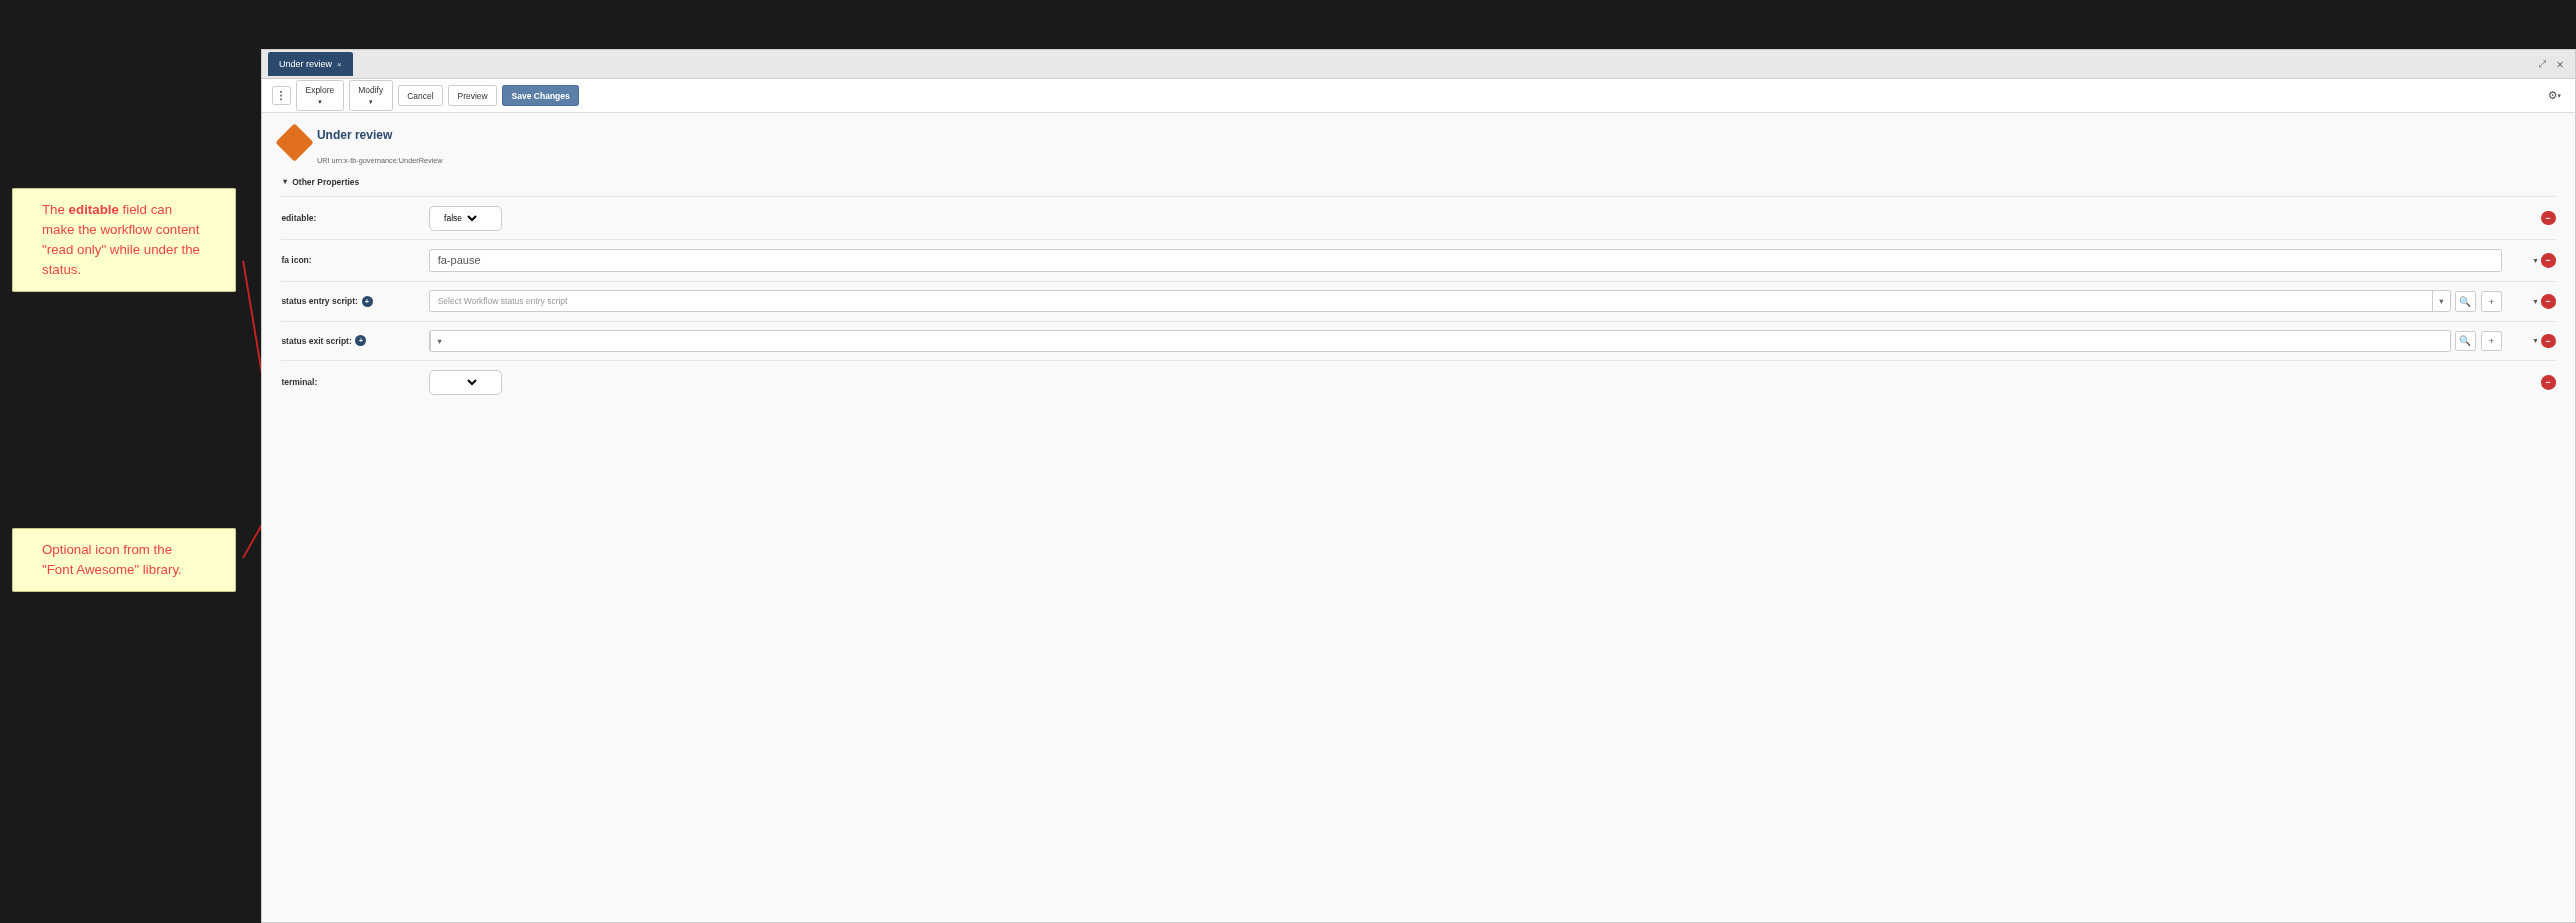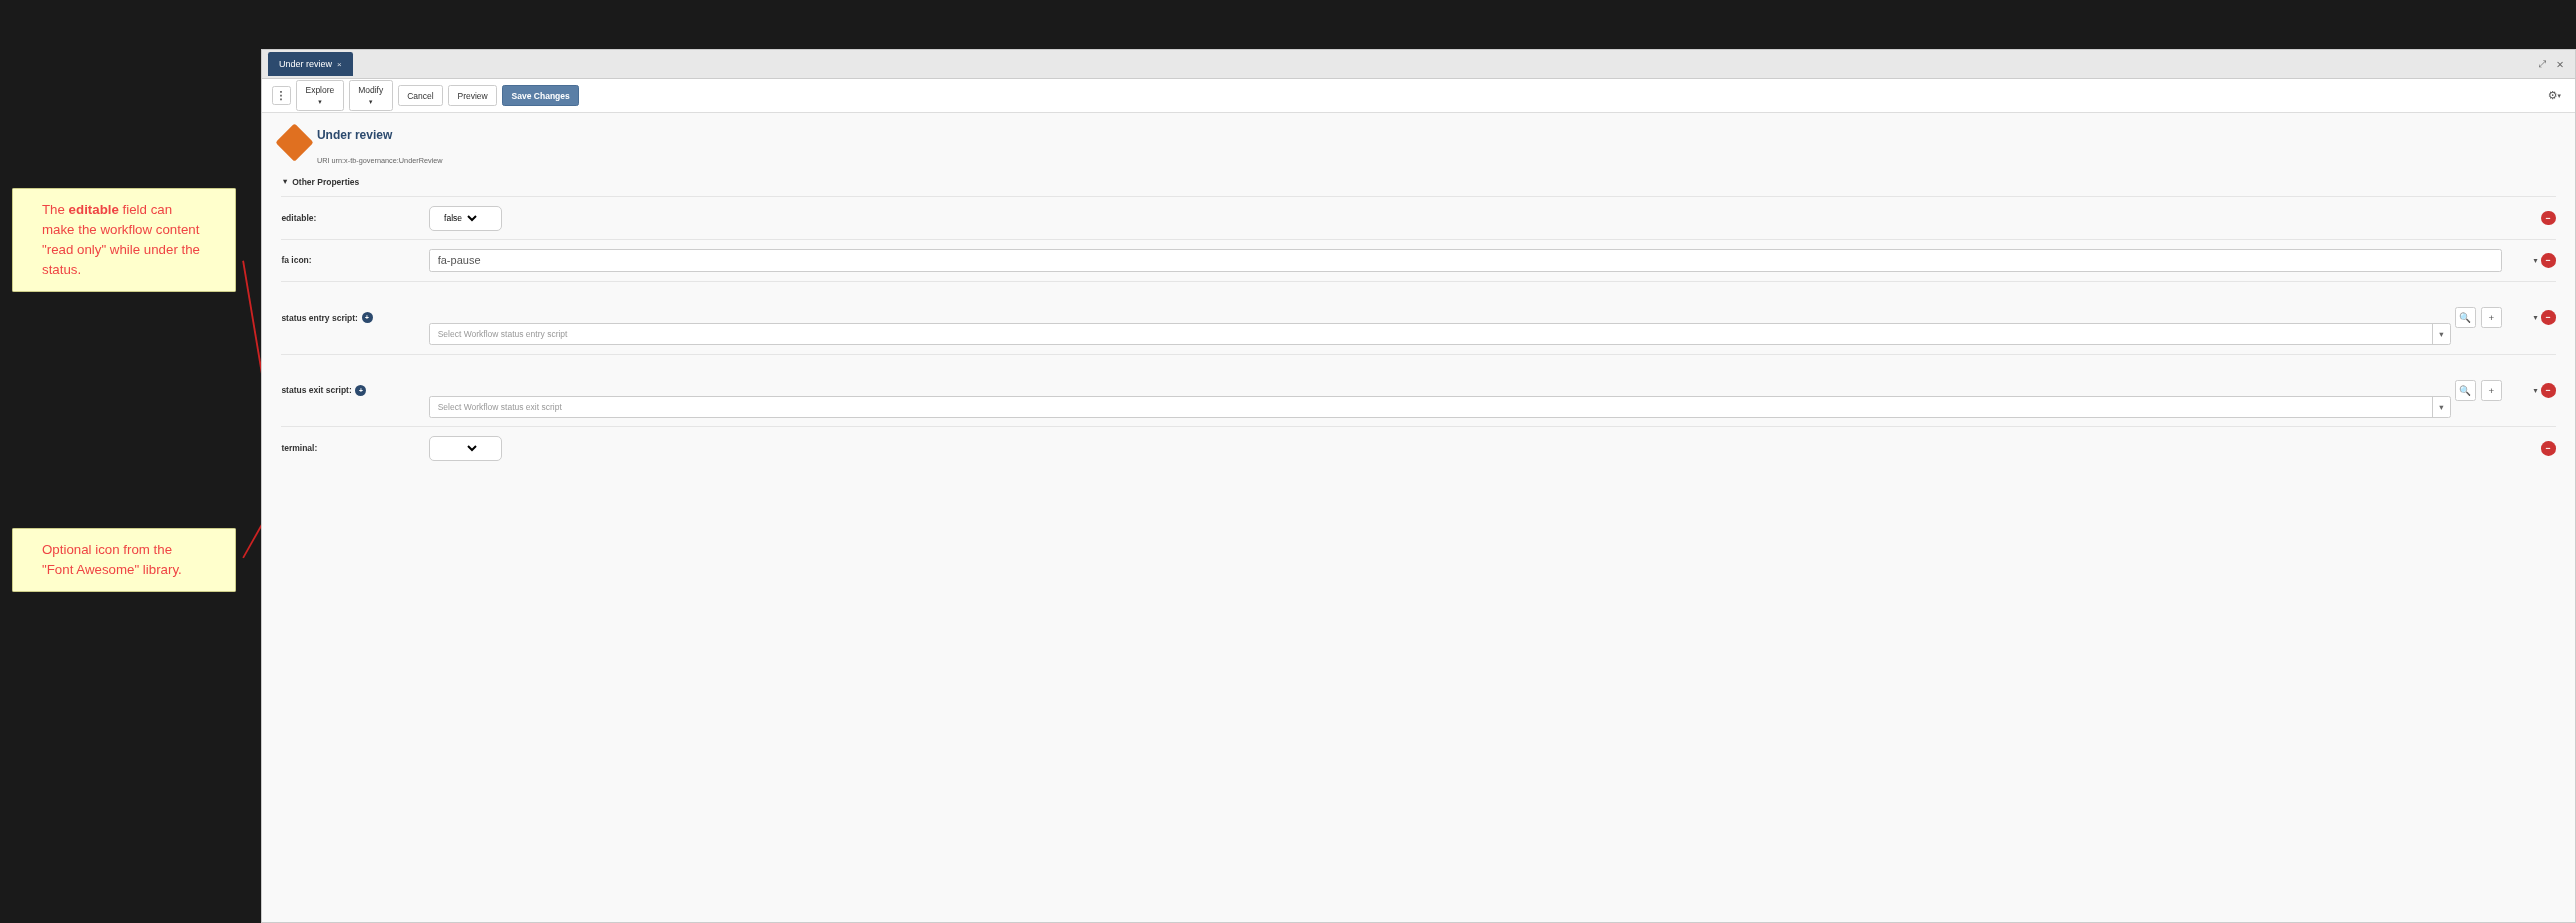--- a/index.html
+++ b/index.html
@@ -248,21 +248,20 @@
 
     
     .script-select-wrapper {
       flex: 1;
       display: flex;
       align-items: center;
       border: 0.6px solid #ccc;
       border-radius: 2.4px;
       background: #fff;
       overflow: hidden;
-      margin-top: 33px;
     }
     .script-select-text {
       flex: 1;
       padding: 4.9px 7.3px;
       color: #999;
       font-size: 8.5px;
     }
     .script-select-chevron {
       padding: 4.9px 6px;
       border-left: 0.6px solid #ccc;
@@ -490,21 +489,20 @@
       </div>
     </div>
 
     <div class="form-row">
       <div class="form-label">
         <span>status exit script:</span>
         <div class="info-icon">+</div>
       </div>
       <div class="form-control">
         <div class="script-select-wrapper">
-          <span class="script-select-text">Select Workflow status exit script</span>
           <span class="script-select-chevron">▾</span>
         </div>
         <button class="script-action-btn">
           <span>🔍</span>
         </button>
         <button class="script-action-btn">
           <span>+</span>
         </button>
       </div>
       <div class="row-end">

